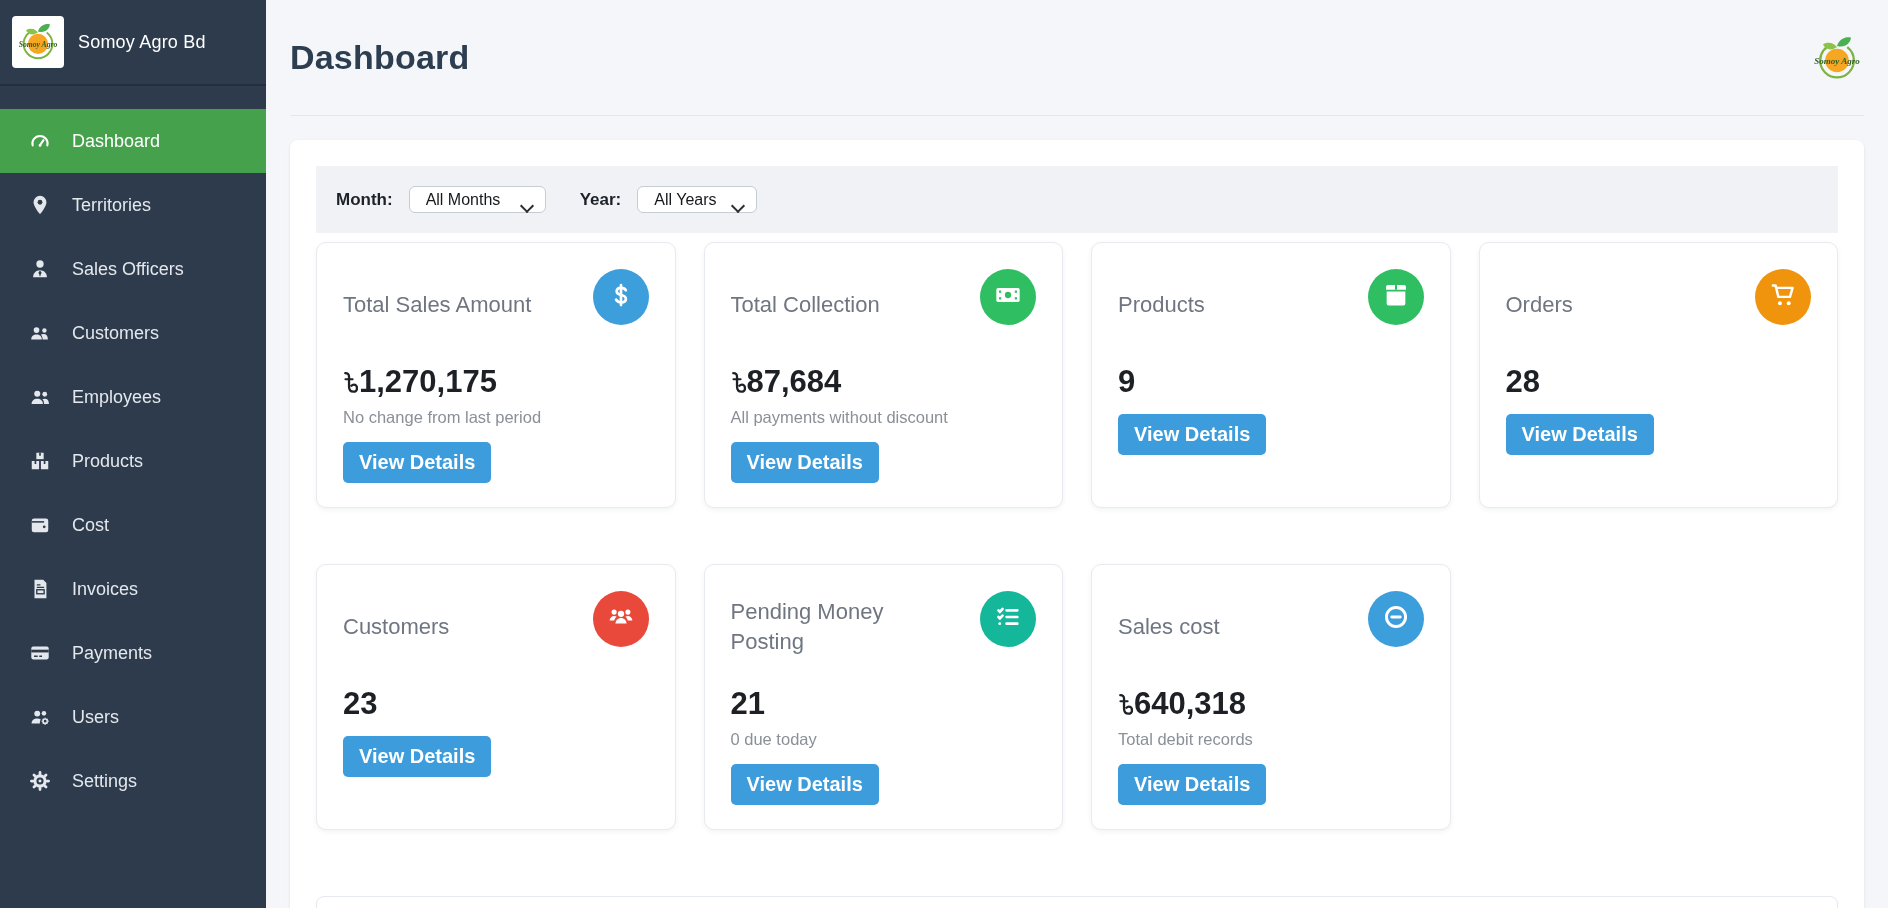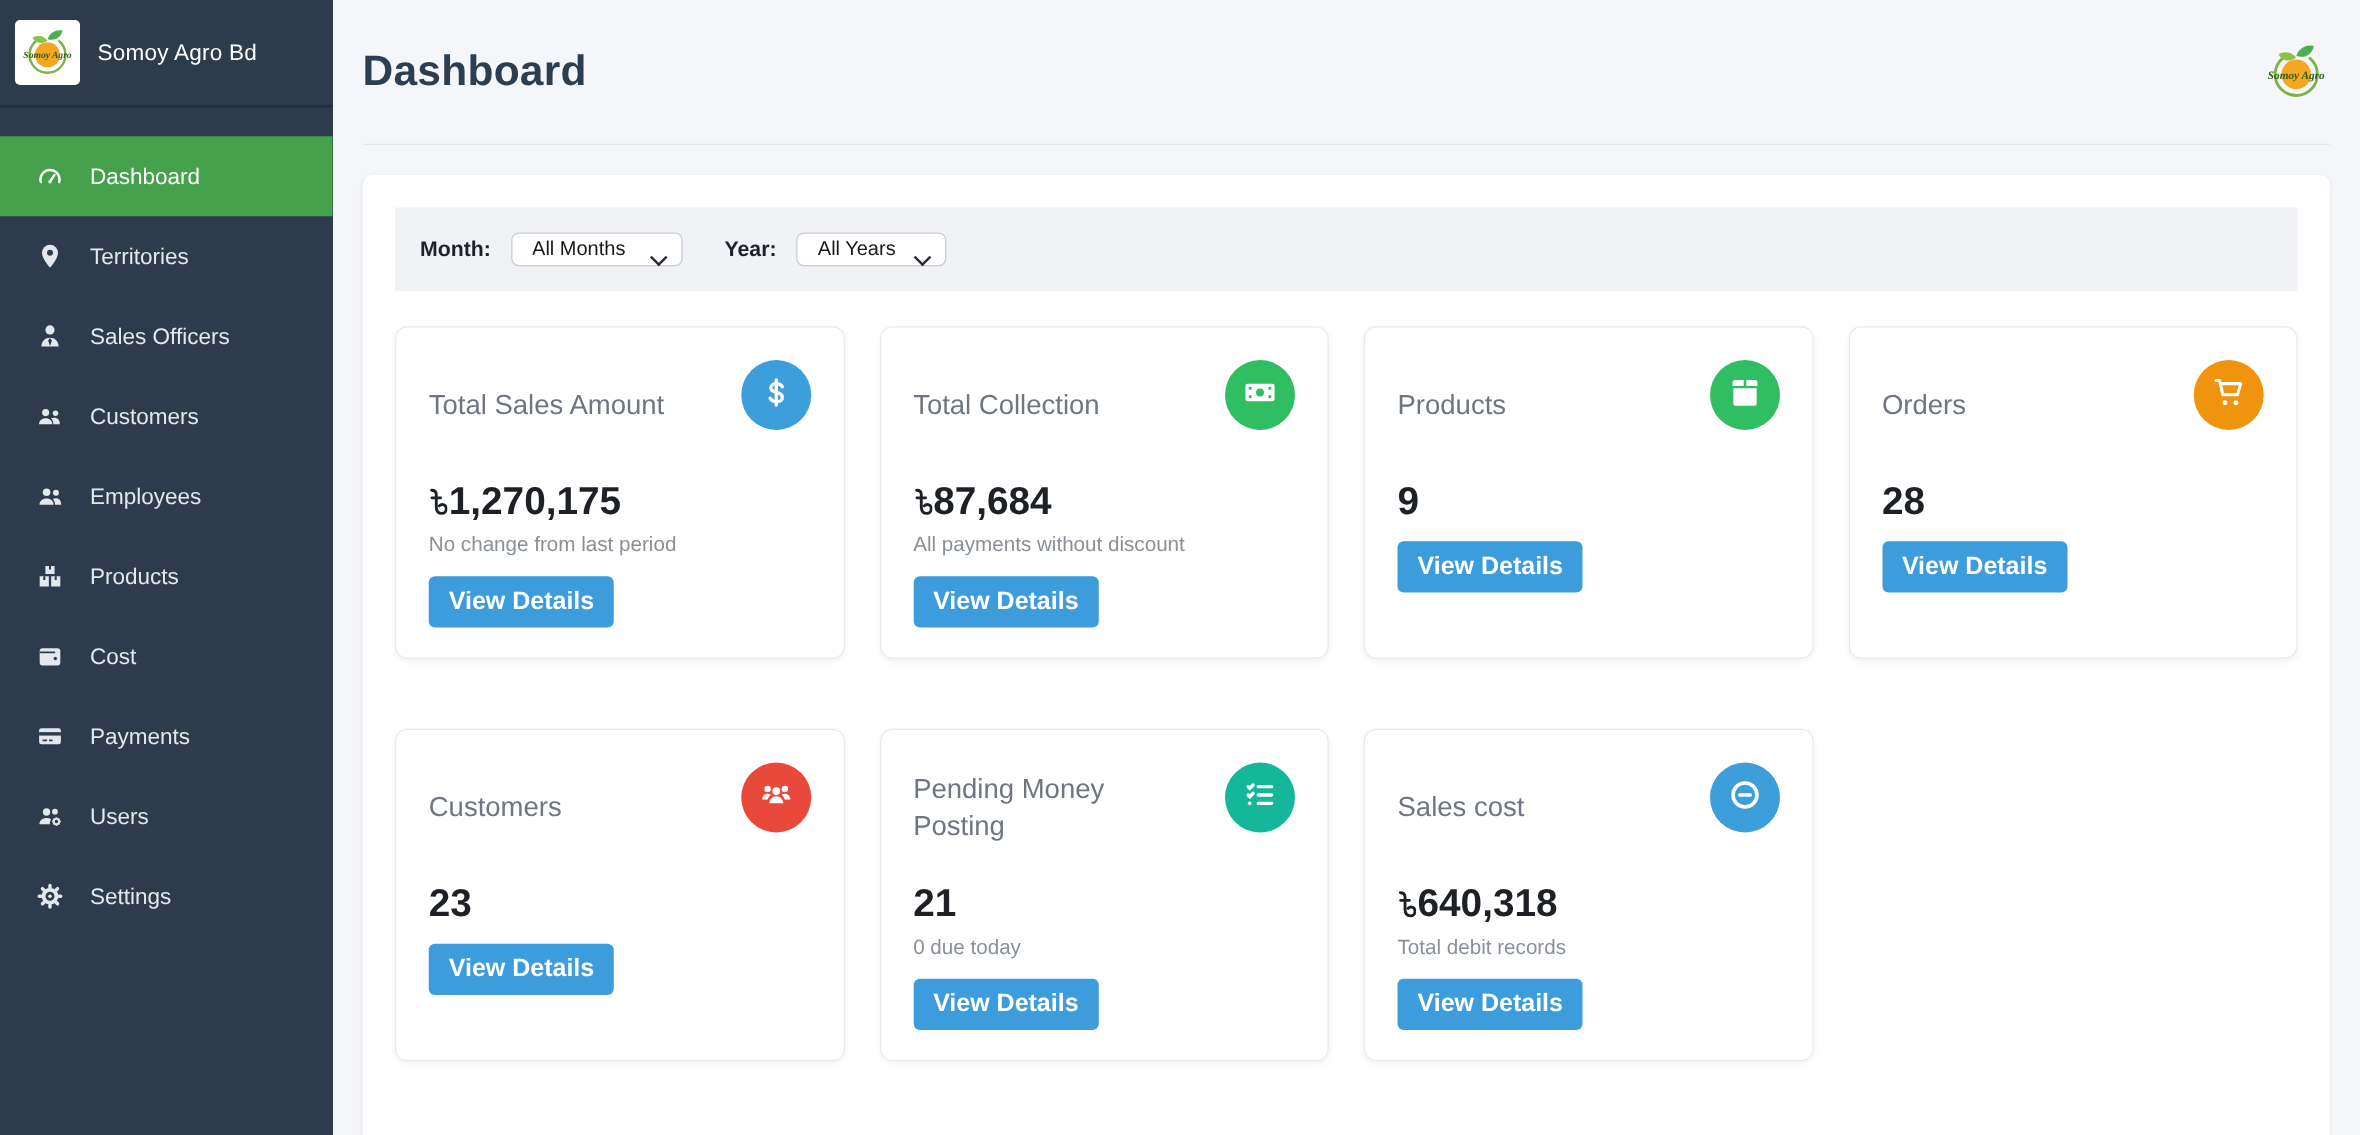--- a/index.html
+++ b/index.html
@@ -65,21 +65,21 @@
     -webkit-appearance: none; appearance: none;
     height: 27px; border: 1px solid #c6ccd3; border-radius: 6px; background: #fff;
     font-family: "Liberation Sans", sans-serif; font-size: 16px; color: #16181b;
     padding: 0 32px 0 16px; outline: none; cursor: pointer;
   }
   .select-month { width: 137px; } .select-year { width: 120px; }
   .filter-gap { width: 2px; }
 
   
   .cards-grid {
-    margin-top: 28px; display: grid; grid-template-columns: repeat(4, 1fr);
+    margin-top: 9px; display: grid; grid-template-columns: repeat(4, 1fr);
     column-gap: 28px; row-gap: 56px;
   }
   .card {
     background: #fff; border: 1px solid #e7eaee; border-radius: 10px;
     box-shadow: 0 2px 5px rgba(40,50,70,.06); min-height: 260px;
     padding: 24px 26px; display: flex; flex-direction: column;
   }
   .card-head { display: flex; justify-content: space-between; align-items: center; height: 76px; }
   .card-title { font-size: 22px; color: #6f7681; line-height: 1.35; max-width: 205px; }
   .badge {
@@ -191,20 +191,32 @@
             <rect x="3" y="5" width="18" height="15" rx="2.5"></rect>
             <path d="M3 8.6h13.5" stroke="var(--hole,#2d3b4d)" stroke-width="1.7"></path>
             <circle cx="16.6" cy="14" r="1.5" fill="var(--hole,#2d3b4d)"></circle>
           </svg>
         </span>
       <span>Cost</span>
     </div>
     <div class="nav-item">
       <span class="nav-icon">
           <svg viewBox="0 0 24 24" fill="currentColor">
+            <path d="M6 2h9.5L19 5.5V22H6z"></path>
+            <g stroke="var(--hole,#2d3b4d)" stroke-width="1.5" fill="none">
+              <path d="M8.5 7.5h4M8.5 10.2h8"></path>
+              <rect x="8.5" y="12.8" width="8" height="4.4"></rect>
+            </g>
+          </svg>
+        </span>
+      <span>Invoices</span>
+    </div>
+    <div class="nav-item">
+      <span class="nav-icon">
+          <svg viewBox="0 0 24 24" fill="currentColor">
             <rect x="2.5" y="5" width="19" height="14" rx="2"></rect>
             <rect x="2.5" y="8.4" width="19" height="3" fill="var(--hole,#2d3b4d)"></rect>
             <path d="M5.5 15.6h4M11.2 15.6h3" stroke="var(--hole,#2d3b4d)" stroke-width="1.7"></path>
           </svg>
         </span>
       <span>Payments</span>
     </div>
     <div class="nav-item">
       <span class="nav-icon">
           <svg viewBox="0 0 24 24" fill="currentColor">

